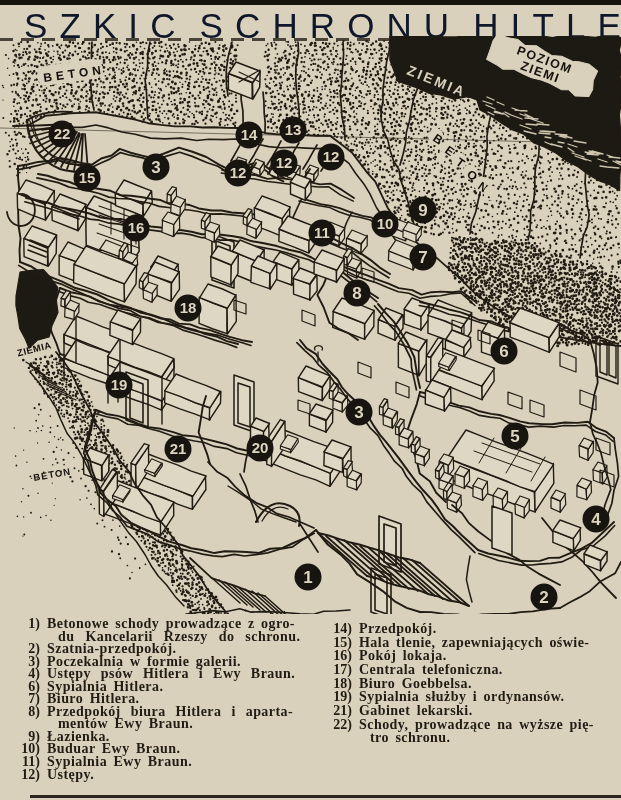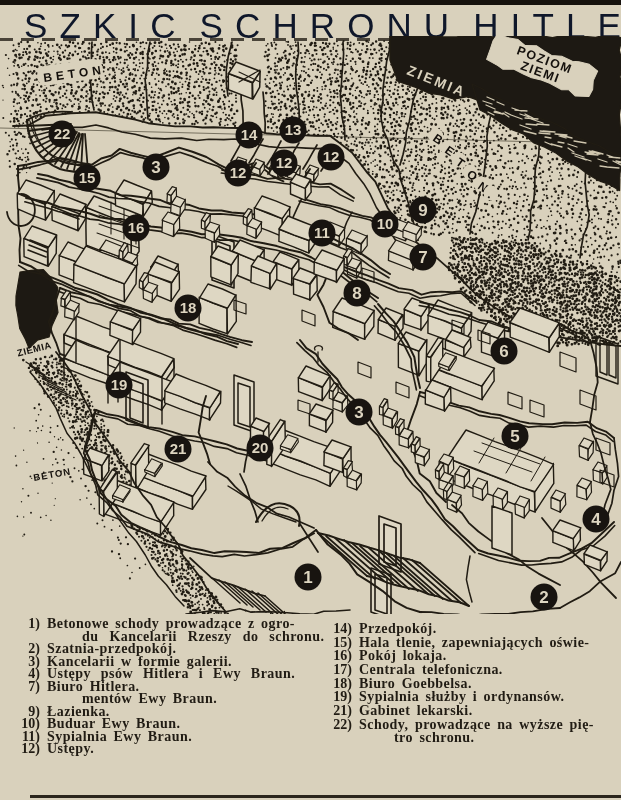--- a/index.html
+++ b/index.html
@@ -8,21 +8,21 @@
 letter-spacing:12.1px;color:#0f172a;white-space:nowrap}
 #title .sp{display:inline-block;width:12px}
 #underline{position:absolute;left:0;top:38px;width:621px;height:3px;
 background:repeating-linear-gradient(90deg,#4a4439 0 13px,transparent 13px 21px)}
 #legend{position:absolute;left:0;top:615px;width:621px;color:#211c14;
 font-family:"Liberation Serif",serif;font-weight:bold;font-size:14px;letter-spacing:0.45px;word-spacing:2.5px;line-height:12.55px}
 #lcol{position:absolute;left:18px;top:3px;width:300px}
 #rcol{position:absolute;left:330px;top:7px;width:292px;line-height:13.65px}
 .li{white-space:nowrap}
 .n{display:inline-block;width:22px;text-align:right;margin-right:7px;letter-spacing:0}
-.t2{margin-left:64px}
+.t2{margin-left:40px}
 #botrule{position:absolute;left:30px;top:795px;width:591px;height:2.5px;background:#2b261d}
 </style></head><body>
 <div id="topbar"></div>
 <div id="title">SZKIC<span class="sp"></span>SCHRONU<span class="sp"></span>HITLERA</div>
 <div id="underline"></div>
 <svg width="621" height="578" viewBox="0 36 621 578" style="position:absolute;left:0;top:36px">
     <path d="M0 128 L621 144" stroke="#76705f" stroke-width="1.0" fill="none" stroke-linecap="round" stroke-linejoin="round"></path>
     <path d="M13.5 45.3h.01M41.2 43.7h.01M124.6 43.8h.01M219.6 45.1h.01M80.3 48.0h.01M100.9 48.2h.01M203.9 48.1h.01M23.2 52.2h.01M105.9 52.2h.01M126.9 50.6h.01M198.2 51.3h.01M203.4 51.6h.01M229.1 53.8h.01M124.9 59.8h.01M180.9 59.6h.01M142.4 63.0h.01M202.5 63.9h.01M224.6 61.5h.01M19.1 67.2h.01M123.3 68.2h.01M155.7 65.9h.01M165.1 69.2h.01M176.1 65.5h.01M23.5 73.0h.01M42.7 71.7h.01M130.5 73.0h.01M135.0 70.3h.01M149.0 70.8h.01M210.4 73.1h.01M24.2 73.5h.01M115.1 75.1h.01M126.1 77.1h.01M198.7 74.1h.01M233.3 74.7h.01M236.2 74.0h.01M34.9 80.1h.01M112.1 78.5h.01M140.1 78.5h.01M189.6 79.5h.01M219.6 80.6h.01M69.0 84.4h.01M149.4 82.9h.01M185.5 81.6h.01M194.8 82.2h.01M232.4 84.4h.01M239.3 84.8h.01M24.4 85.2h.01M206.2 88.4h.01M212.5 88.8h.01M15.8 91.6h.01M144.6 89.4h.01M216.6 92.4h.01M232.2 89.6h.01M40.1 95.8h.01M154.7 95.0h.01M216.5 95.0h.01M139.6 98.1h.01M146.7 99.8h.01M204.0 100.3h.01M39.9 104.3h.01M49.6 101.7h.01M139.5 100.7h.01M163.5 100.7h.01M194.9 102.7h.01M229.2 101.3h.01M20.7 107.2h.01M101.1 105.9h.01M153.5 105.9h.01M161.9 104.4h.01M204.7 107.7h.01M72.0 111.8h.01M175.2 108.5h.01M119.3 114.3h.01M150.0 113.6h.01M156.2 112.6h.01M177.7 115.2h.01M32.0 117.6h.01M203.9 119.6h.01M227.2 118.0h.01M26.3 121.8h.01M28.9 120.3h.01M160.2 121.5h.01M230.6 120.4h.01M227.6 124.8h.01" stroke="#211c13" stroke-width="1.9" stroke-linecap="round" fill="none"></path>
     <path d="M18.8 43.8h.01M69.9 42.1h.01M126.8 44.3h.01M232.1 45.6h.01M137.0 49.4h.01M13.5 51.0h.01M40.7 52.9h.01M89.4 52.7h.01M102.5 52.9h.01M142.6 52.0h.01M155.8 51.0h.01M169.5 52.6h.01M235.7 49.9h.01M35.3 56.6h.01M170.0 54.5h.01M46.1 60.7h.01M80.3 59.7h.01M143.0 58.1h.01M218.1 58.7h.01M91.1 63.0h.01M152.8 64.5h.01M173.2 64.6h.01M74.8 66.5h.01M28.5 72.0h.01M123.5 71.6h.01M128.7 69.8h.01M36.9 73.5h.01M89.3 75.9h.01M146.1 74.7h.01M166.9 74.7h.01M169.7 75.5h.01M45.8 77.7h.01M64.2 77.6h.01M95.6 80.2h.01M107.2 78.5h.01M53.7 84.2h.01M82.3 81.0h.01M85.9 84.9h.01M89.8 82.5h.01M123.2 84.2h.01M141.8 83.3h.01M104.3 87.2h.01M132.4 87.5h.01M134.6 86.4h.01M188.2 85.2h.01M90.1 90.0h.01M139.3 90.3h.01M204.0 89.7h.01M214.5 89.9h.01M25.8 96.0h.01M51.7 94.0h.01M71.3 93.4h.01M104.6 93.7h.01M135.6 93.4h.01M140.9 95.1h.01M173.9 93.0h.01M29.2 96.8h.01M36.4 99.3h.01M124.4 97.1h.01M158.5 97.4h.01M225.2 97.1h.01M123.0 103.6h.01M174.8 104.3h.01M206.2 101.4h.01M188.0 105.7h.01M195.6 106.1h.01M40.3 110.9h.01M55.1 110.7h.01M98.7 109.5h.01M112.6 112.0h.01M116.9 108.8h.01M181.0 112.0h.01M187.8 109.7h.01M17.0 114.3h.01M30.3 115.8h.01M53.7 112.4h.01M149.0 115.7h.01M215.4 113.7h.01M131.9 117.0h.01M149.8 119.8h.01M156.4 119.3h.01M225.6 120.0h.01" stroke="#211c13" stroke-width="2.6" stroke-linecap="round" fill="none"></path>
     <path d="M21.2 42.1h.01M82.3 44.0h.01M116.6 42.8h.01M146.3 43.1h.01M224.9 45.4h.01M59.4 47.0h.01M67.5 47.1h.01M171.1 47.9h.01M175.6 48.8h.01M231.3 47.4h.01M223.8 51.3h.01M77.7 54.1h.01M219.4 57.0h.01M222.8 55.2h.01M21.7 57.7h.01M99.8 58.4h.01M51.6 62.2h.01M67.5 64.1h.01M43.3 65.7h.01M65.9 68.9h.01M89.2 67.9h.01M147.9 68.0h.01M185.8 69.0h.01M210.2 68.7h.01M230.2 67.8h.01M181.4 72.6h.01M233.1 72.7h.01M32.4 73.3h.01M60.9 75.7h.01M77.6 76.6h.01M99.0 76.0h.01M109.6 74.6h.01M132.4 74.4h.01M151.9 74.9h.01M158.8 74.9h.01M190.2 76.7h.01M209.1 73.3h.01M218.7 73.9h.01M230.3 74.4h.01M52.0 80.0h.01M72.2 78.0h.01M125.4 80.3h.01M167.1 79.0h.01M209.6 79.8h.01M48.2 83.4h.01M56.0 83.5h.01M97.4 84.5h.01M90.3 87.2h.01M236.8 85.2h.01M58.9 92.4h.01M96.6 91.5h.01M209.4 91.6h.01M62.9 96.0h.01M126.1 93.6h.01M46.6 98.5h.01M116.5 97.3h.01M151.2 97.4h.01M174.6 100.2h.01M28.8 100.6h.01M45.8 101.6h.01M89.9 101.7h.01M92.4 102.2h.01M236.1 101.7h.01M56.7 106.4h.01M65.4 107.0h.01M78.4 109.0h.01M126.0 108.6h.01M202.1 111.6h.01M224.8 108.8h.01M136.6 113.5h.01M143.3 113.3h.01M229.1 115.4h.01M203.2 120.3h.01M211.7 121.5h.01M219.4 123.1h.01M16.6 125.5h.01" stroke="#211c13" stroke-width="2.2" stroke-linecap="round" fill="none"></path>
@@ -689,23 +689,25 @@
     <circle cx="596" cy="519" r="13.5" fill="#181410"></circle>
     <text x="596" y="524.95" font-family="Liberation Sans, sans-serif" font-size="17" font-weight="bold" fill="#ddd5c0" text-anchor="middle">4</text>
     <circle cx="544" cy="597" r="13.5" fill="#181410"></circle>
     <text x="544" y="602.95" font-family="Liberation Sans, sans-serif" font-size="17" font-weight="bold" fill="#ddd5c0" text-anchor="middle">2</text>
   </svg>
 <div id="legend">
     <div id="lcol">
       <div class="li"><span class="n">1)</span><span class="t">Betonowe schody prowadzące z ogro-</span></div>
       <div class="li" style="word-spacing:7px"><span class="t2">du Kancelarii Rzeszy do schronu.</span></div>
       <div class="li"><span class="n">2)</span><span class="t">Szatnia-przedpokój.</span></div>
-      <div class="li"><span class="n">3)</span><span class="t">Kancelarii w formie galerii.</span></div>
+      <div class="li"><span class="n">3)</span><span class="t">Poczekalnia w formie galerii.</span></div>
       <div class="li" style="word-spacing:6px"><span class="n">4)</span><span class="t">Ustępy psów Hitlera i Ewy Braun.</span></div>
+      <div class="li"><span class="n">6)</span><span class="t">Sypialnia Hitlera.</span></div>
       <div class="li"><span class="n">7)</span><span class="t">Biuro Hitlera.</span></div>
+      <div class="li" style="word-spacing:6px"><span class="n">8)</span><span class="t">Przedpokój biura Hitlera i aparta-</span></div>
       <div class="li"><span class="t2">mentów Ewy Braun.</span></div>
       <div class="li"><span class="n">9)</span><span class="t">Łazienka.</span></div>
       <div class="li"><span class="n">10)</span><span class="t">Buduar Ewy Braun.</span></div>
       <div class="li"><span class="n">11)</span><span class="t">Sypialnia Ewy Braun.</span></div>
       <div class="li"><span class="n">12)</span><span class="t">Ustępy.</span></div>
     </div>
     <div id="rcol">
       <div class="li"><span class="n">14)</span><span class="t">Przedpokój.</span></div>
       <div class="li"><span class="n">15)</span><span class="t">Hala tlenie, zapewniających oświe-</span></div>
       <div class="li"><span class="n">16)</span><span class="t">Pokój lokaja.</span></div>

